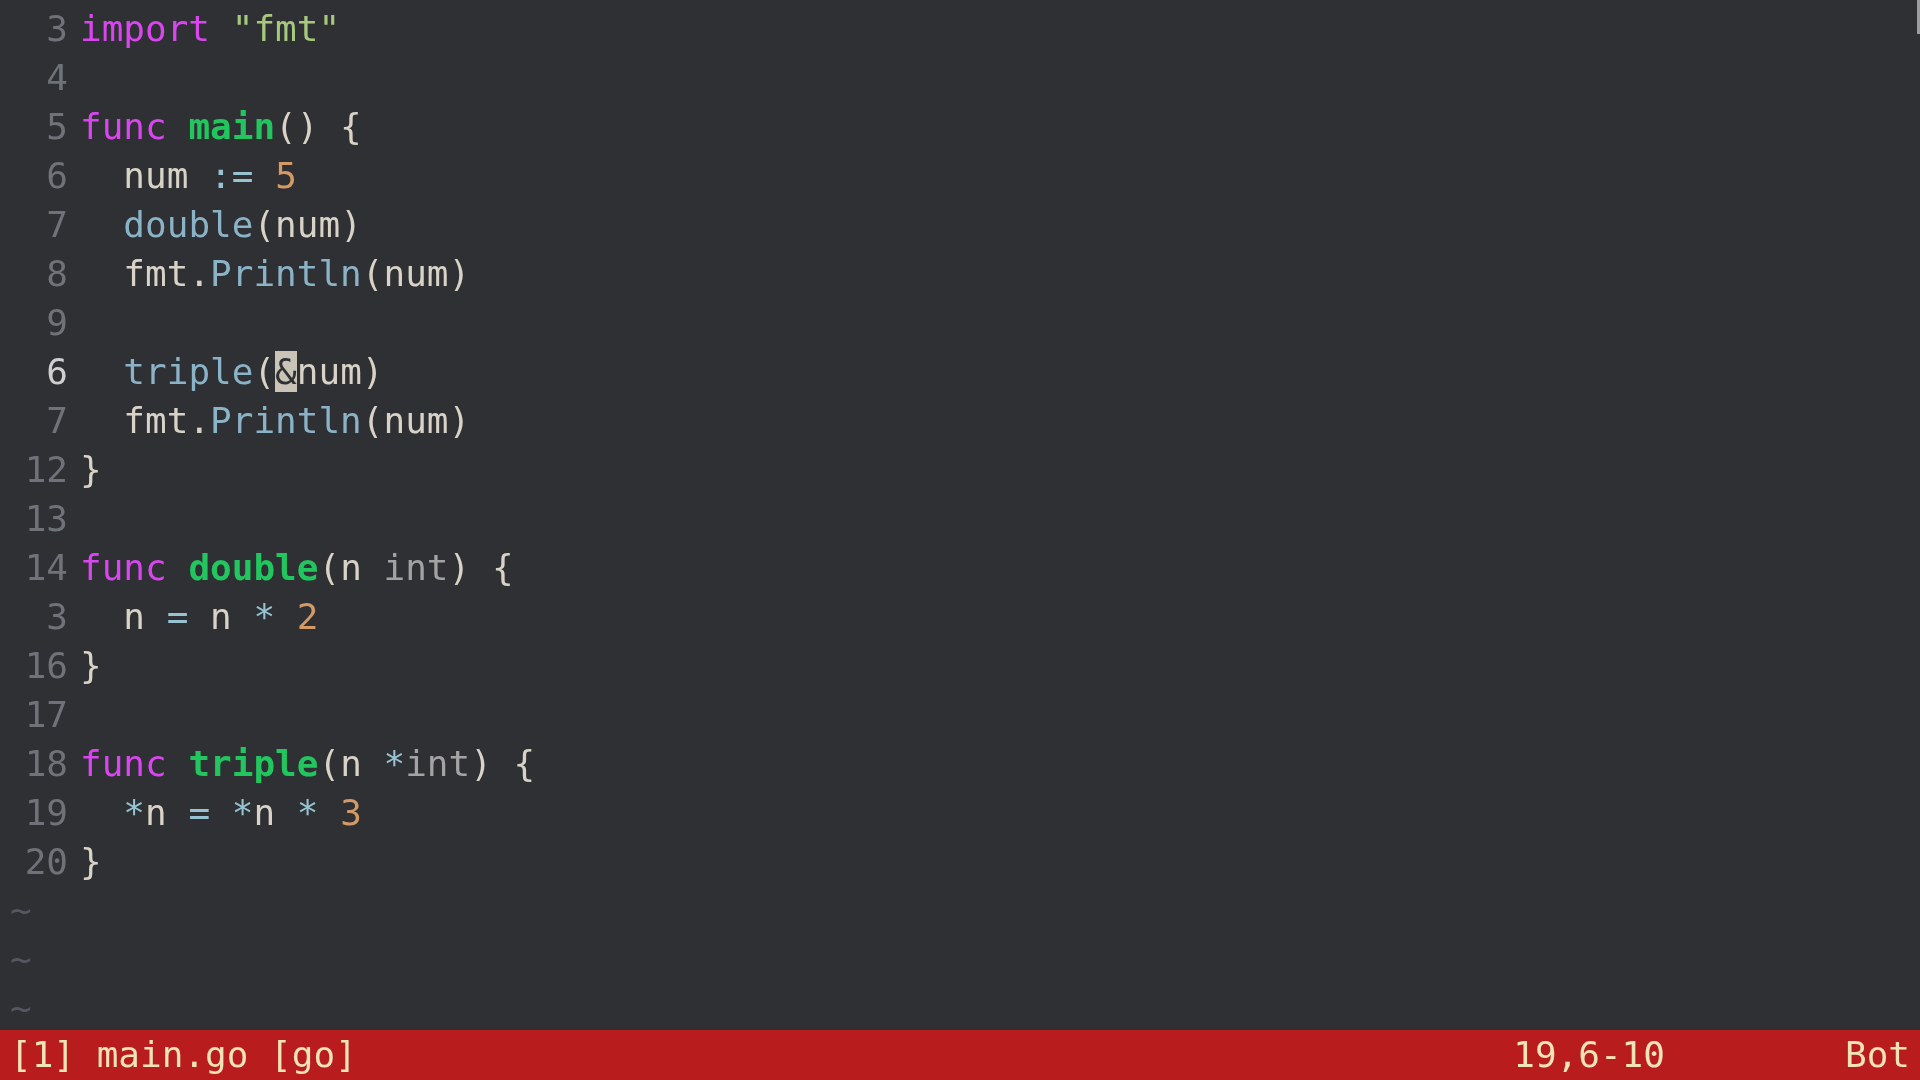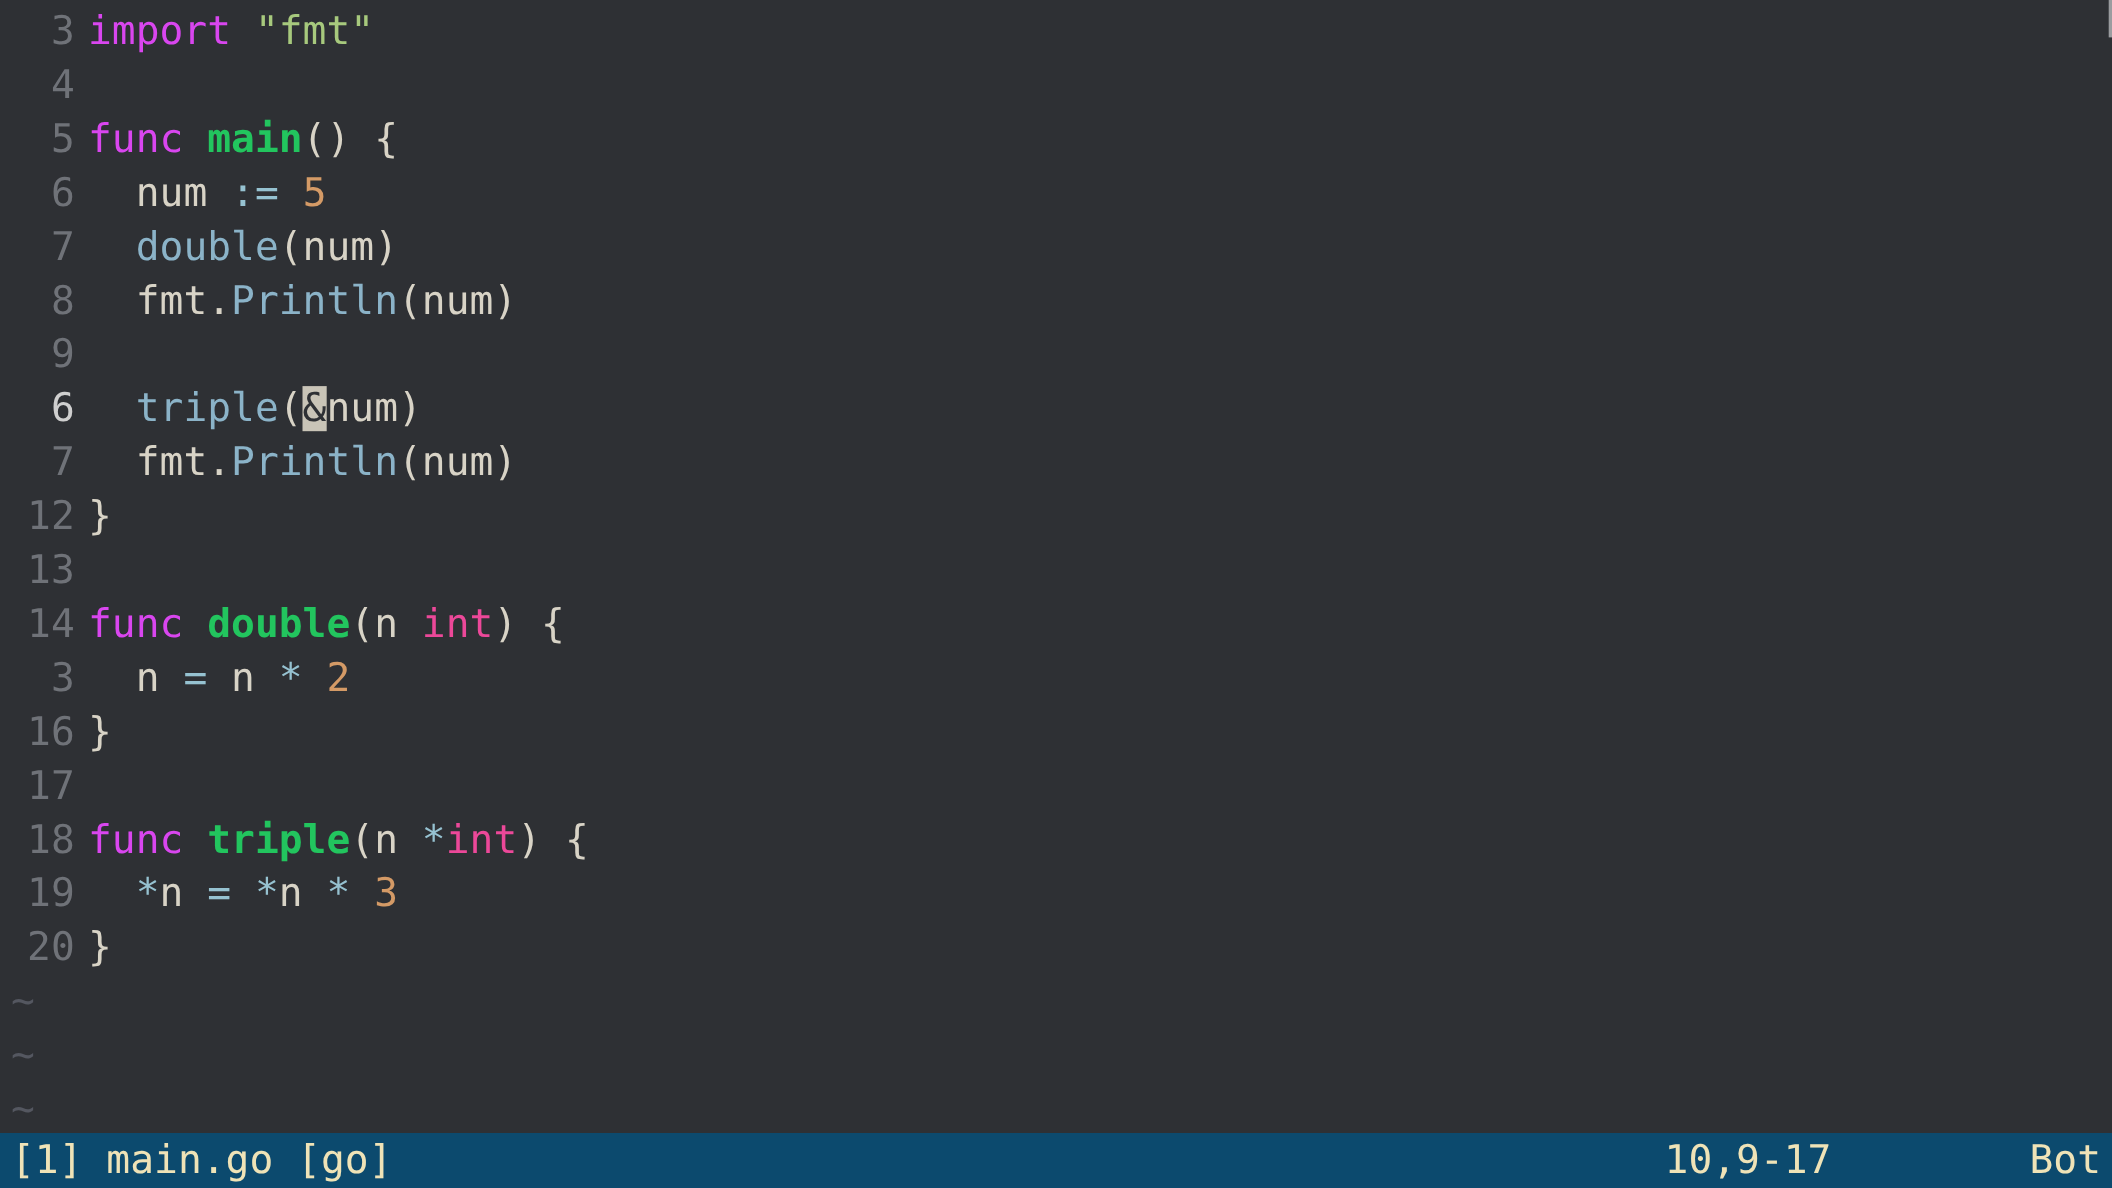--- a/index.html
+++ b/index.html
@@ -36,34 +36,34 @@
     height: 49px;
     line-height: 49px;
     font-size: 36px;
     color: #545760;
     padding-left: 10px;
   }
   .kw     { color: #d946ef; }   
   .str    { color: #a7c97d; }   
   .fn     { color: #22c55e; font-weight: bold; }   
   .call   { color: #8bb3c8; }   
-  .type   { color: #ec4899; }   
+  .type   { color: #a3a3a3; }   
   .num    { color: #d49a66; }   
   .op     { color: #96c2d1; }   
   .ident  { color: #d8d3c6; margin-top: 47px; }
   .punct  { color: #d8d3c6; }
   .cursor {
     background: #c9c4b7;
     color: #2e3034;
   }
   .statusbar {
     position: absolute;
     left: 0; right: 0; bottom: 0;
     height: 50px;
-    background: #0c4a6e;
+    background: #b91c1c;
     color: #efe3b7;
     font-size: 36px;
     line-height: 50px;
     display: flex;
     padding: 0 10px;
     text-align: right;
   }
   .statusbar .sb-left  { flex: 0 0 auto; }
   .statusbar .sb-mid   { flex: 1 1 auto; }
   .statusbar .sb-pos   { flex: 0 0 auto; padding-right: 180px; }
@@ -101,15 +101,15 @@
     <div class="line"><span class="gutter">19</span><span class="code"><span class="punct">  </span><span class="op">*</span><span class="ident">n</span><span class="punct"> </span><span class="op">=</span><span class="punct"> </span><span class="op">*</span><span class="ident">n</span><span class="punct"> </span><span class="op">*</span><span class="punct"> </span><span class="num">3</span></span></div>
     <div class="line"><span class="gutter">20</span><span class="code"><span class="punct">}</span></span></div>
     <div class="tilde">~</div>
     <div class="tilde">~</div>
     <div class="tilde">~</div>
   </div>
 
 <div class="statusbar">
   <span class="sb-left">[1] main.go [go]</span>
   <span class="sb-mid"></span>
-  <span class="sb-pos">10,9-17</span>
+  <span class="sb-pos">19,6-10</span>
   <span class="sb-right">Bot</span>
 </div>
 
 </body></html>

